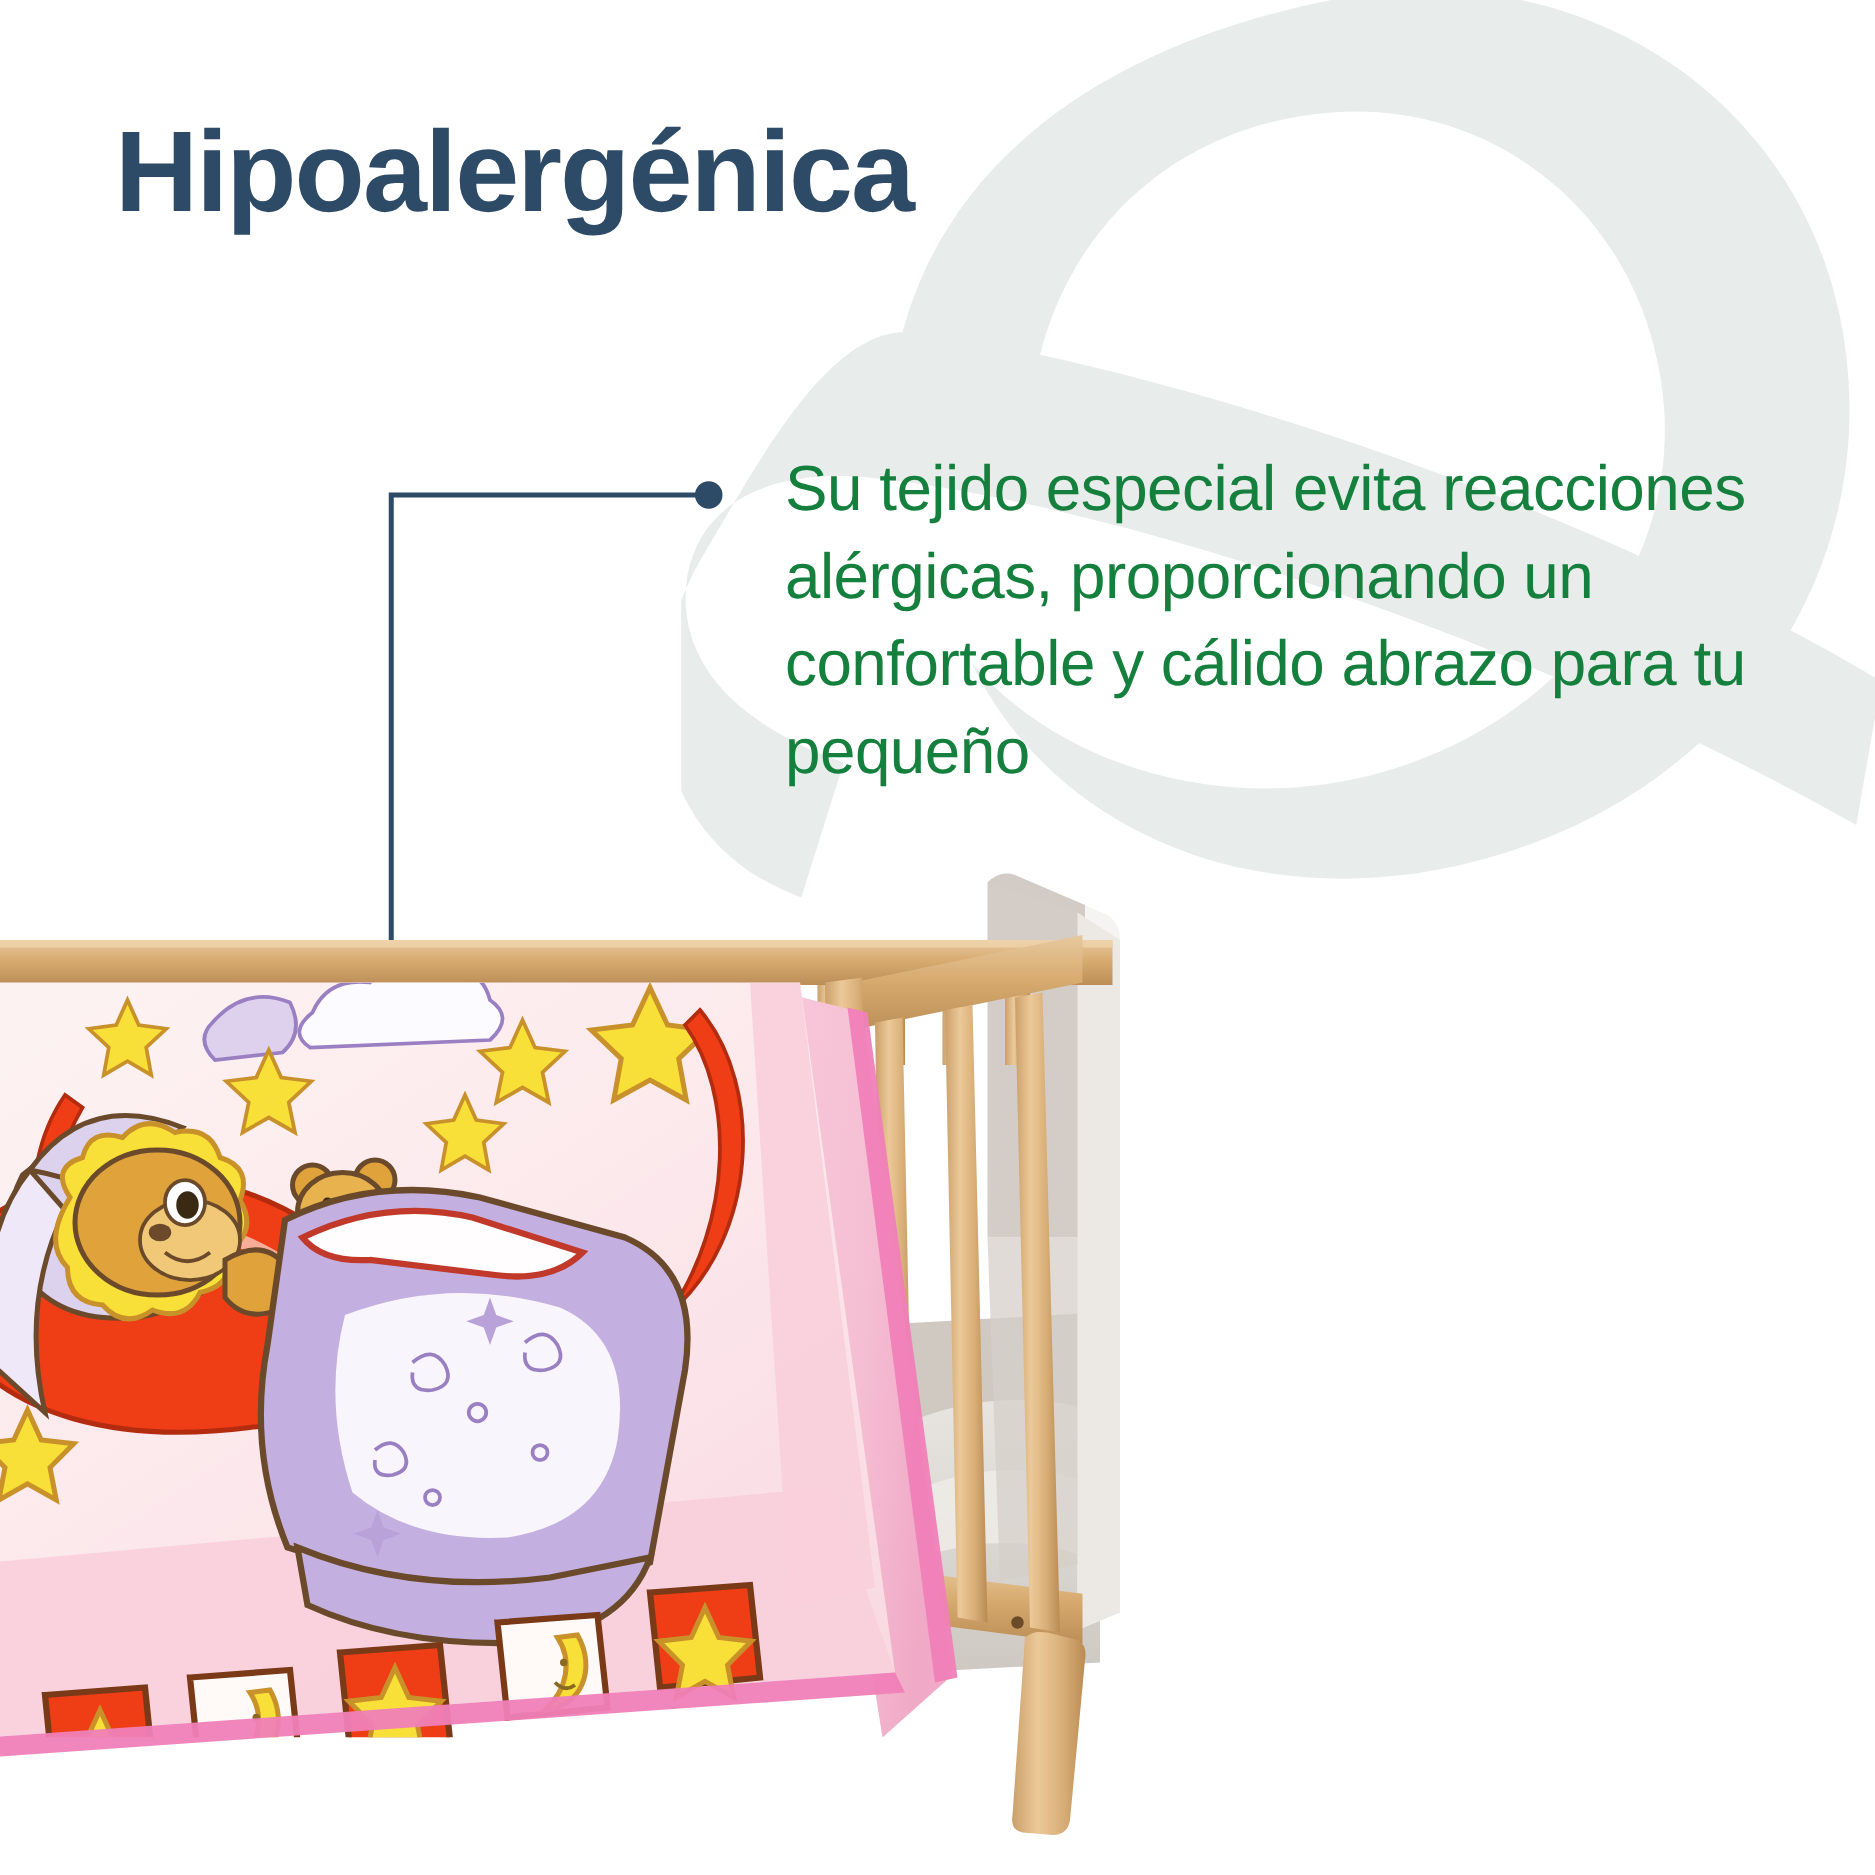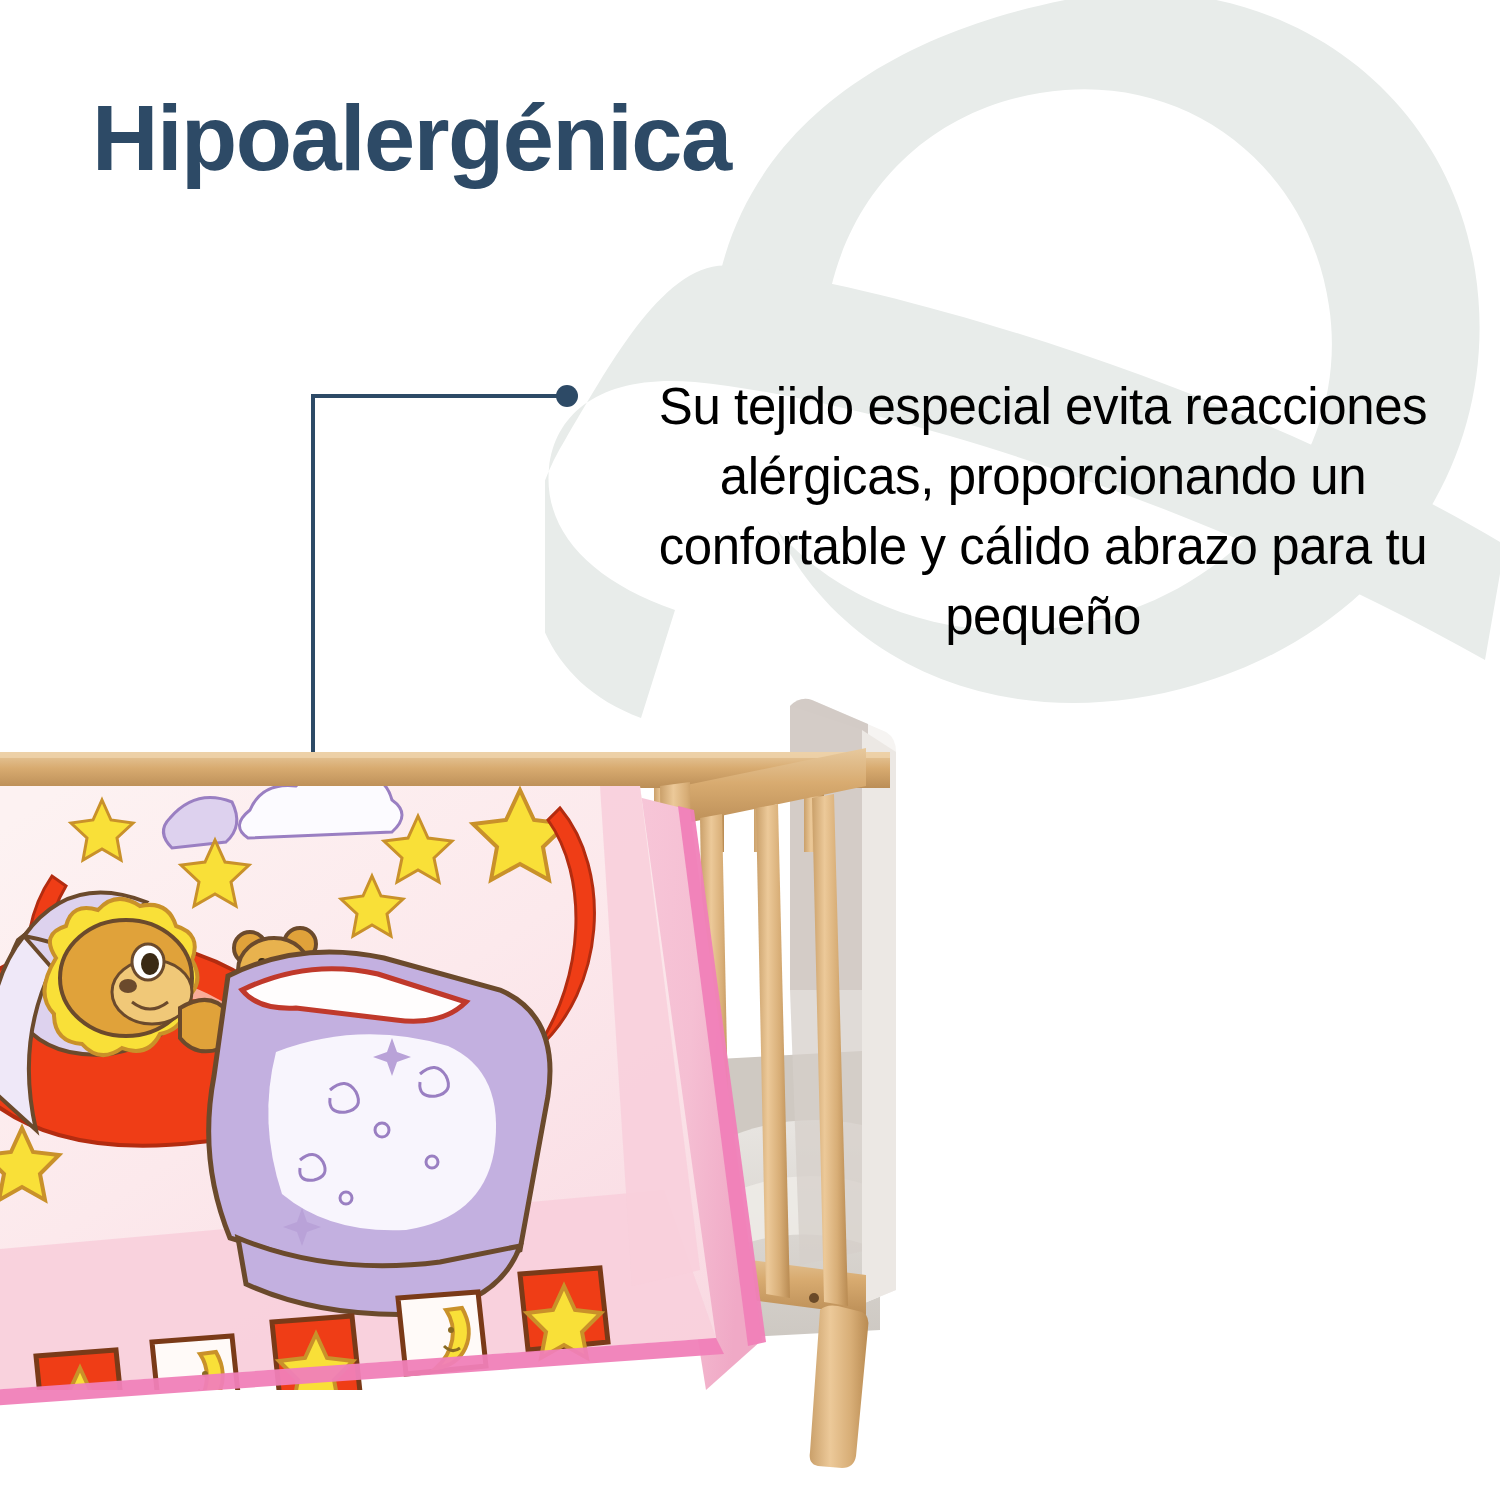--- a/index.html
+++ b/index.html
@@ -2,21 +2,21 @@
 <html><head>
 <meta charset="utf-8">
 <style>
   html,body{margin:0;padding:0;}
   body{
     width:1500px;height:1500px;
     background:#ffffff;
     font-family:"Liberation Sans", sans-serif;
     overflow:hidden;
   }
-  .canvas{position:relative;width:1500px;height:1500px;overflow:hidden;background:#fff;text-align:center;}
+  .canvas{position:relative;width:1500px;height:1500px;overflow:hidden;background:#fff;}
 
   
   .watermark{position:absolute;left:545px;top:-30px;width:985px;height:930px;pointer-events:none;}
   .watermark svg{display:block;width:100%;height:100%;}
 
   
   .headline{
     position:absolute;left:92px;top:92px;
     font-size:92px;font-weight:bold;
     letter-spacing:-1.5px;
@@ -24,23 +24,23 @@
     line-height:1.0;
     white-space:nowrap;
   }
 
   
   .leader{position:absolute;left:300px;top:380px;width:290px;height:400px;pointer-events:none;}
   .leader svg{display:block;width:100%;height:100%;overflow:visible;}
 
   
   .body-copy{
-    position:absolute;left:628px;top:372px;width:830px;
+    position:absolute;left:628px;top:356px;width:830px;
     font-size:51px;line-height:1.37;
-    color:#000000;
+    color:#15803d;
     letter-spacing:-0.4px;
   }
 
   
   .photo{position:absolute;left:0px;top:690px;width:960px;height:810px;}
 
   .photo svg{display:block;width:100%;height:100%;}
 </style>
 </head>
 <body>

